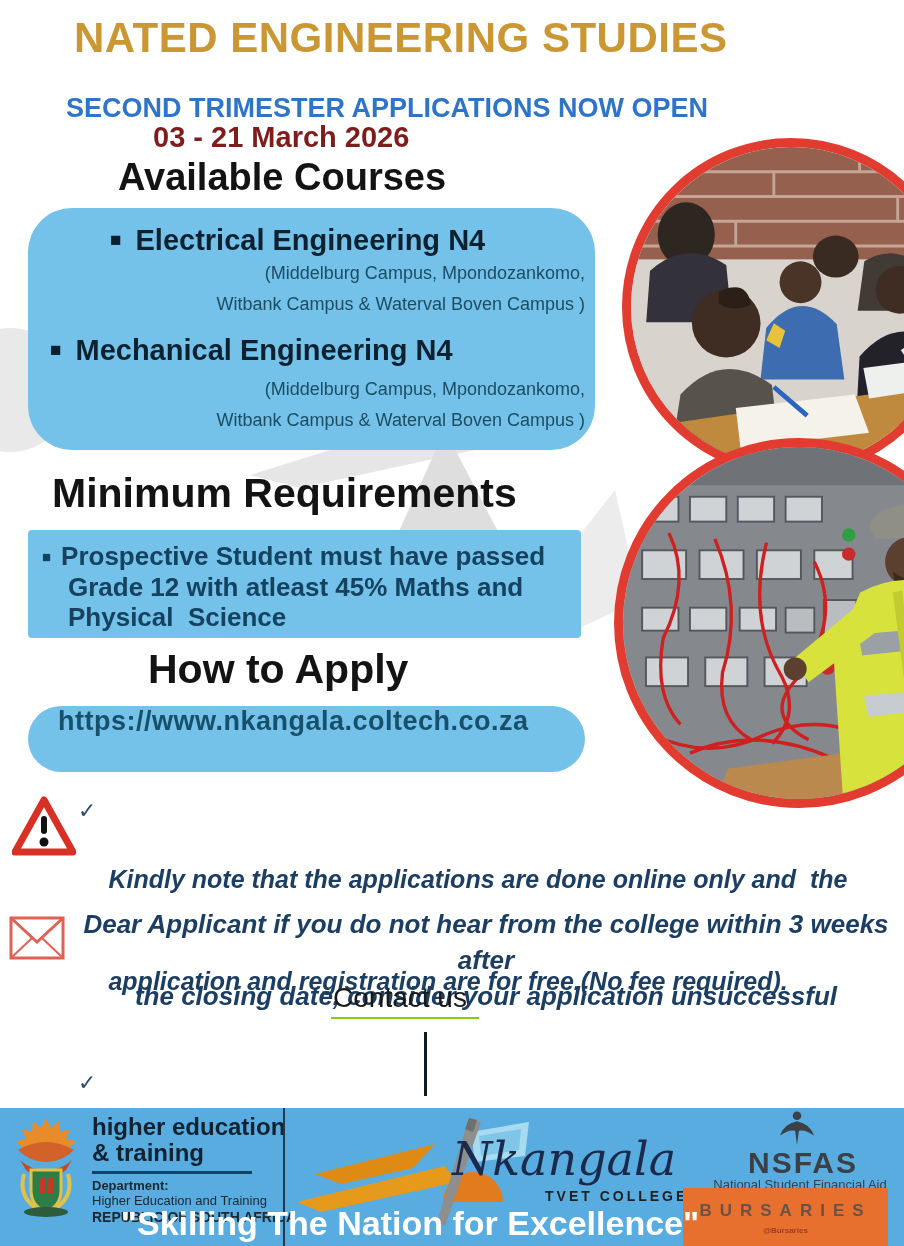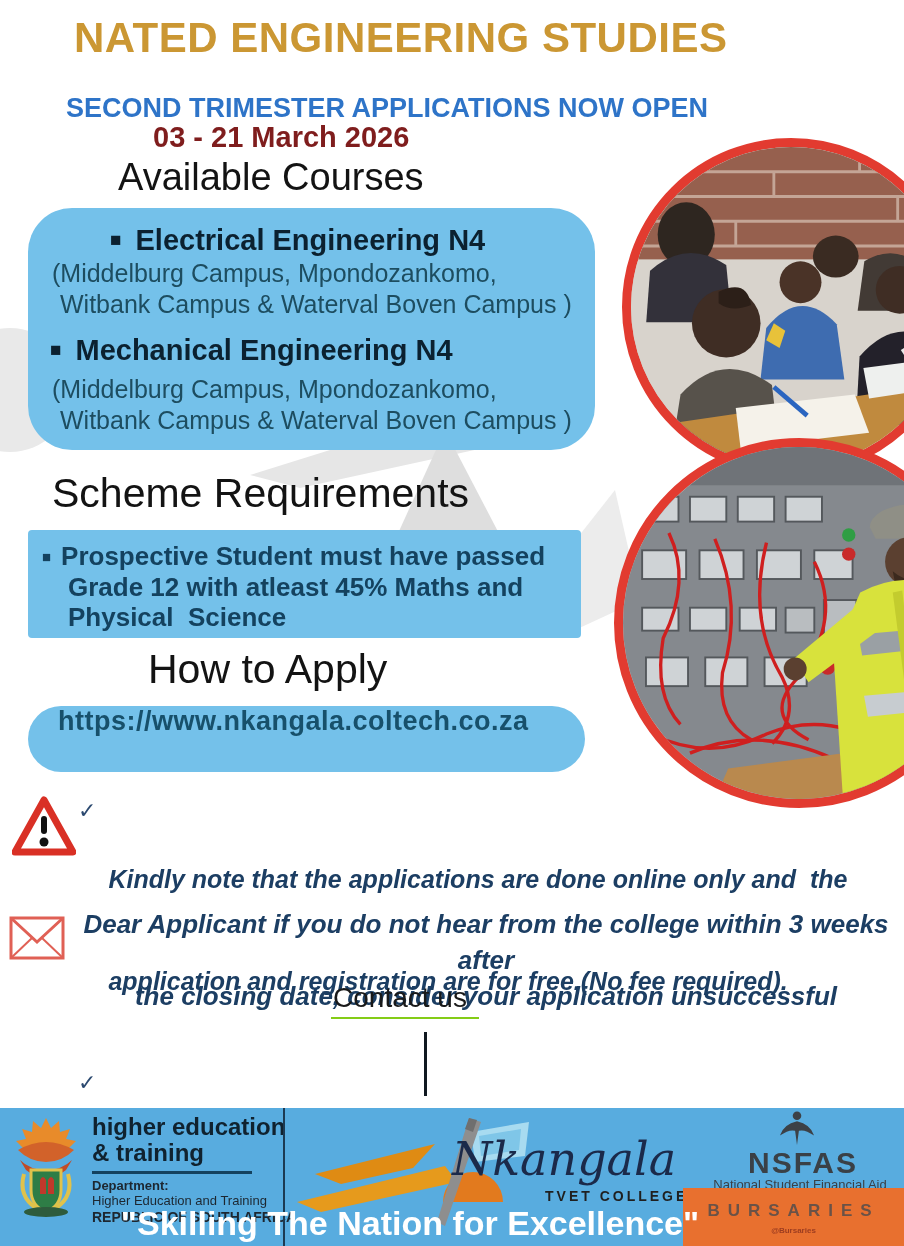--- a/index.html
+++ b/index.html
@@ -10,32 +10,32 @@
     font-family:"Liberation Sans",sans-serif;
   }
   .abs{position:absolute;}
 
   
   .title{left:74px;top:14px;font-size:42px;font-weight:800;color:#CB9733;letter-spacing:.5px;}
   .subtitle{left:66px;top:93px;font-size:27px;font-weight:800;color:#2E74C8;}
   .dates{left:153px;top:121px;font-size:29px;font-weight:800;color:#7f1d1d;}
 
   
-  .sec-heading{font-weight:400;color:#131313;z-index:2;}
+  .sec-heading{font-weight:700;color:#131313;z-index:2;}
   .h-courses{left:118px;top:156px;font-size:38px;}
   .h-req{left:52px;top:470px;font-size:41px;}
   .h-apply{left:148px;top:646px;font-size:41px;}
 
   
   .panel{background:#74C1EA;z-index:2;}
   .panel-courses{left:28px;top:208px;width:567px;height:242px;border-radius:44px;padding:14px 10px 10px 14px;}
   .course-title{font-size:29px;font-weight:800;color:#0B2130;line-height:36px;}
   .ct1{padding-left:68px;}
   .ct2{padding-left:8px;margin-top:12px;}
-  .campus{font-size:25px;color:#1D4D60;line-height:31px;padding-left:10px;white-space:pre-wrap;}
+  .campus{font-size:18px;color:#1D4D60;line-height:31px;padding-left:10px;white-space:pre-wrap;text-align:right;}
   .campus.ind{padding-left:18px;}
   .campus.gap{margin-top:6px;}
   .bullet{font-size:19px;vertical-align:4px;margin-right:14px;}
 
   .panel-req{left:28px;top:530px;width:553px;height:108px;border-radius:4px;padding:11px 8px 8px 14px;}
   .req-line{font-size:26px;font-weight:800;color:#14425F;line-height:30px;white-space:pre-wrap;}
   .req-line .bullet{font-size:15px;vertical-align:3px;margin-right:10px;}
   .req-ind{padding-left:26px;}
 
   .panel-url{left:28px;top:706px;width:557px;height:66px;border-radius:33px;display:flex;align-items:flex-start;padding-left:30px;}
@@ -78,21 +78,21 @@
   .dept-label{font-size:13px;font-weight:800;color:#1D2730;}
   .dept-name{font-size:13px;color:#1D2730;line-height:16px;}
   .country{font-size:14px;font-weight:800;color:#1D2730;}
   .footer-divider{left:283px;top:0;width:2px;height:138px;background:#1C3A52;}
   .nk-swoosh{left:293px;top:8px;width:240px;height:114px;}
   .nk-name{left:452px;top:24px;font-family:"DejaVu Serif",serif;font-style:italic;font-size:46px;color:#1B2A4A;}
   .nk-tag{left:545px;top:80px;font-size:14px;font-weight:800;letter-spacing:3px;color:#1F1F1F;}
   .nsfas-icon{left:778px;top:2px;width:38px;height:36px;}
   .nsfas-name{left:748px;top:38px;font-size:30px;font-weight:800;letter-spacing:2px;color:#3A4046;}
   .nsfas-sub{left:700px;top:69px;width:200px;text-align:center;font-size:13px;color:#3A4046;}
-  .bursaries-box{left:683px;top:80px;width:221px;height:58px;background:#E8702F;text-align:center;}
+  .bursaries-box{left:683px;top:80px;width:205px;height:58px;background:#E8702F;text-align:center;}
   .bursaries-text{margin-top:13px;font-size:17px;font-weight:800;letter-spacing:8px;color:#6A5247;}
   .bursaries-handle{margin-top:5px;font-size:8px;font-weight:700;color:#9C3C20;}
   .slogan{left:40px;top:96px;width:740px;text-align:center;font-size:34px;font-weight:800;color:#ffffff;}
 </style>
 </head>
 <body>
 
 <div class="page">
 
   <svg class="abs watermark" style="left:0;top:300px;width:700px;height:400px" viewBox="0 0 700 400">
@@ -144,21 +144,21 @@
       <path d="M92 152 q30 -14 34 14 q-20 8 -34 -2 z" fill="#2c1f18"></path>
       <path d="M52 260 q44 -48 96 -10 l10 86 h-118 z" fill="#57524b"></path>
       <polygon points="30,292 330,248 336,336 20,336" fill="#c08a3e"></polygon>
       <polygon points="110,274 235,260 250,300 115,316" fill="#f5f2ea"></polygon>
       <polygon points="244,232 322,222 332,252 250,264" fill="#eef0ee"></polygon>
       <line x1="150" y1="252" x2="185" y2="282" stroke="#2a65c0" stroke-width="5"></line>
       <line x1="285" y1="212" x2="300" y2="236" stroke="#e8e8e8" stroke-width="4"></line>
     </svg>
   </div>
 
-  <div class="abs sec-heading h-req">Scheme Requirements</div>
+  <div class="abs sec-heading h-req">Minimum Requirements</div>
   <div class="abs panel panel-req">
     <div class="req-line"><span class="bullet">■</span><span>Prospective Student must have passed</span></div>
     <div class="req-line req-ind">Grade 12 with atleast 45% Maths and</div>
     <div class="req-line req-ind">Physical  Science</div>
   </div>
 
   <div class="abs photo-circle pc2">
     <svg viewBox="0 0 368 368">
       <rect width="368" height="368" fill="#85898e"></rect>
       <rect x="0" y="0" width="368" height="40" fill="#6f7378"></rect>

